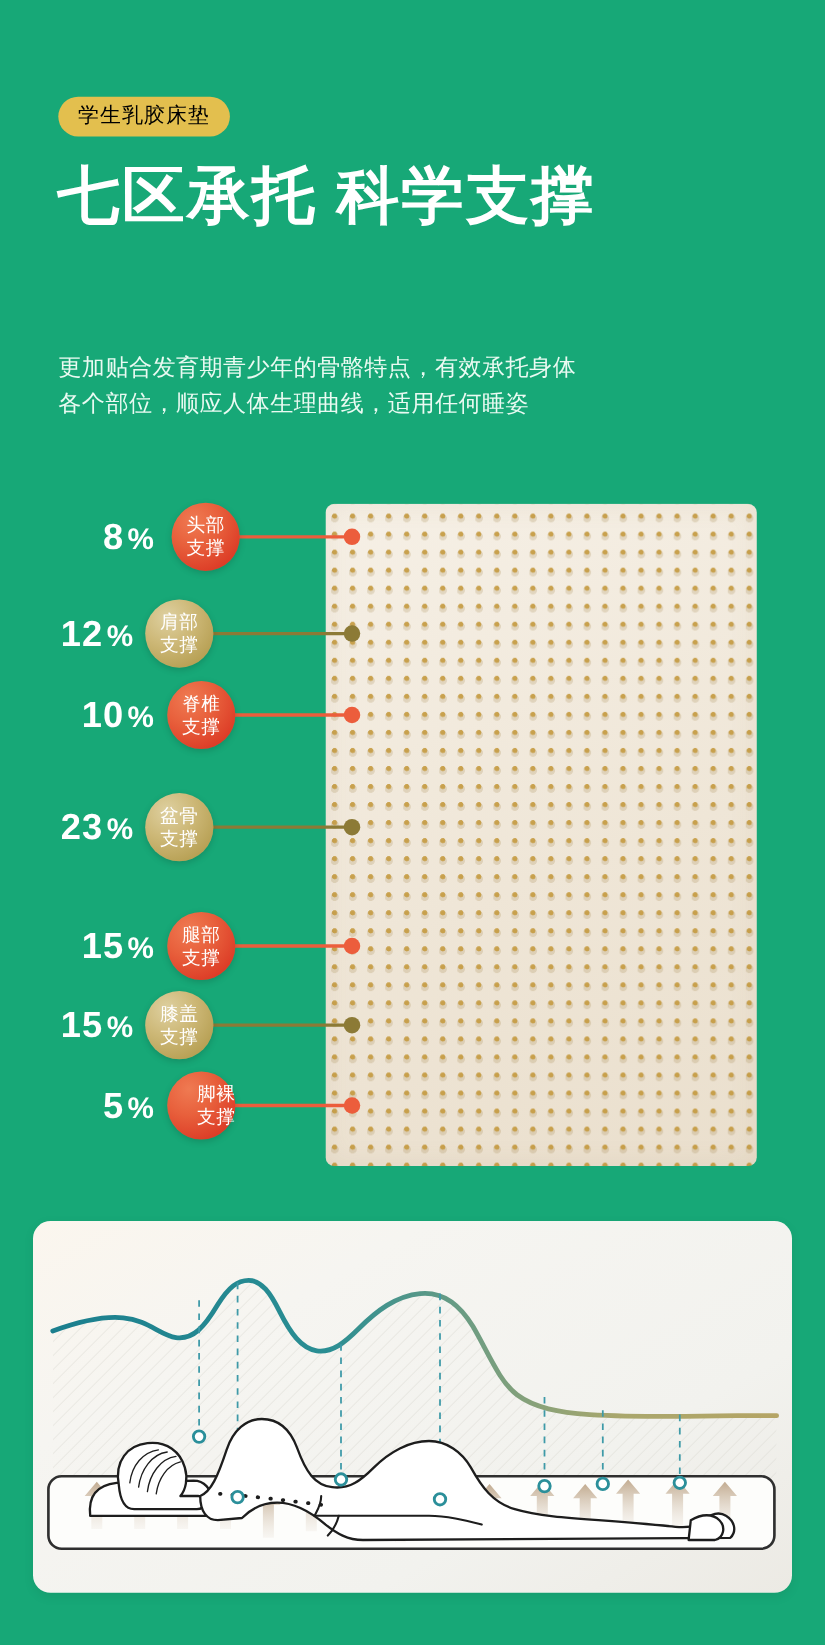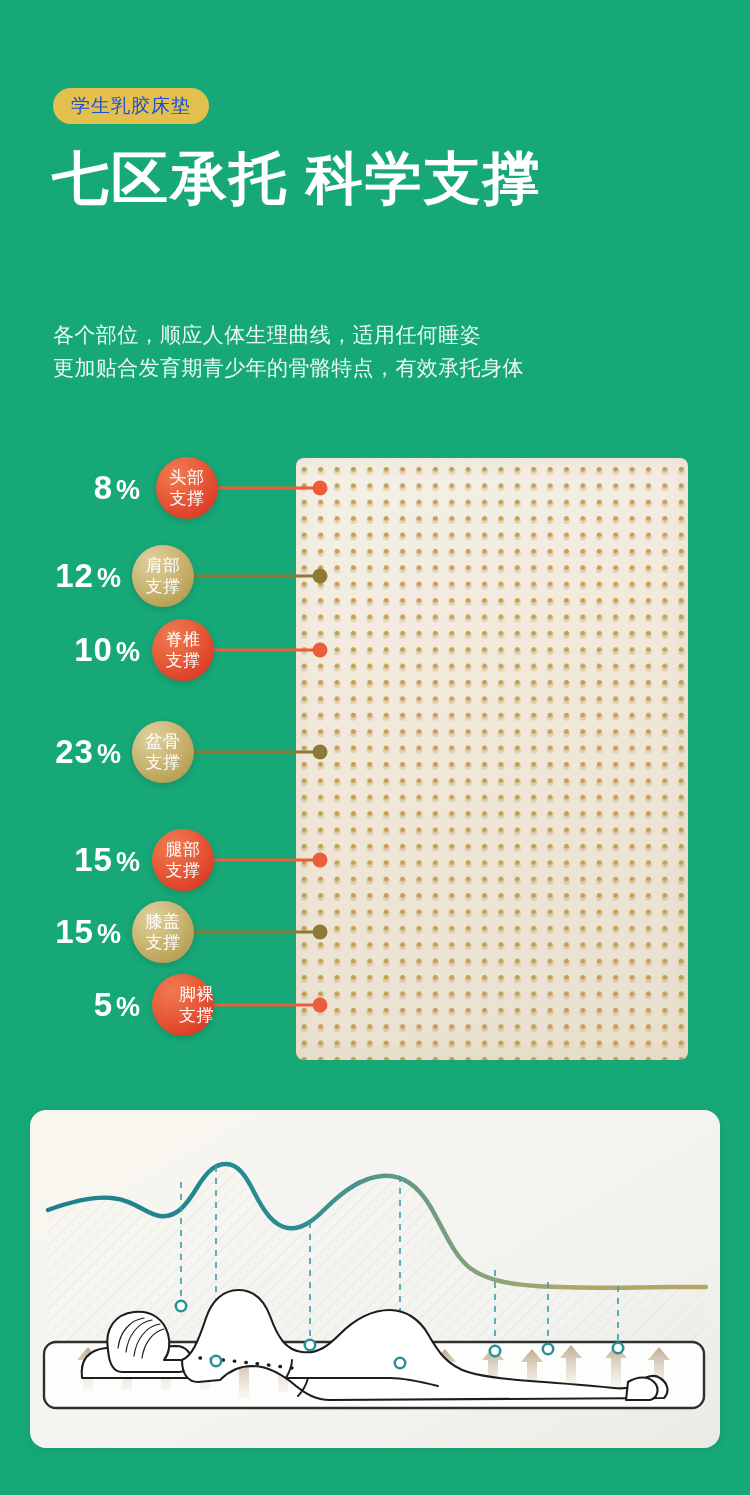--- a/index.html
+++ b/index.html
@@ -18,21 +18,21 @@
   #page-root { position: relative; width: 750px; height: 1495px; }
 
   .tag-pill {
     position: absolute;
     left: 53px;
     top: 88px;
     height: 36px;
     padding: 0 18px;
     border-radius: 18px;
     background: #e3bf4e;
-    color: #1d4ed8;
+    color: #000000;
     font-size: 19px;
     line-height: 36px;
     letter-spacing: 1px;
     white-space: nowrap;
     font-weight: 500;
   }
 
   .headline {
     position: absolute;
     left: 52px;
@@ -150,22 +150,22 @@
 
 <div id="page-root">
 
   <div class="tag-pill">学生乳胶床垫</div>
 
   <div class="headline">
     <span>七区承托 科学支撑</span>
   </div>
 
   <div class="subcopy">
+    <div>更加贴合发育期青少年的骨骼特点，有效承托身体</div>
     <div>各个部位，顺应人体生理曲线，适用任何睡姿</div>
-    <div>更加贴合发育期青少年的骨骼特点，有效承托身体</div>
   </div>
 
   <div class="mattress"></div>
 
   <div id="zones-layer">
       <div class="zone-row" style="top: 488px;">
         <div class="leader red" style="left: 212px; width: 108px;"></div>
         <div class="leader-dot red" style="left: 320px; top: 0px;"></div>
         <div class="pct" style="right: 609px;"><span>8</span><span class="sym">%</span></div>
         <div class="badge red" style="left: 156px;">

